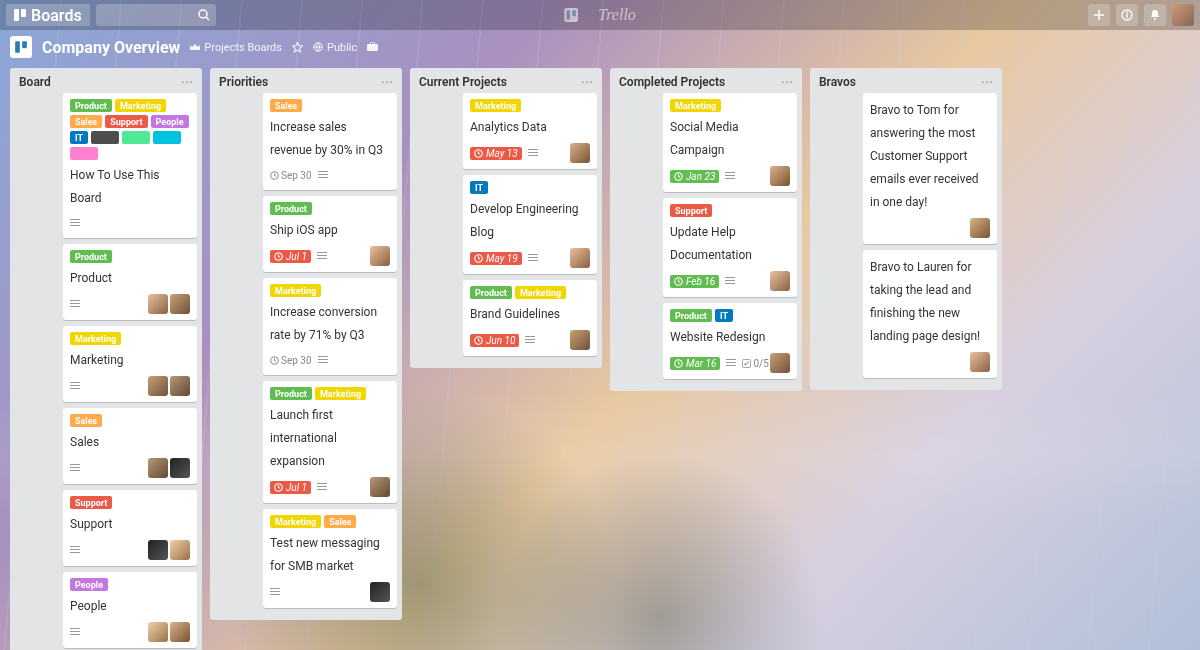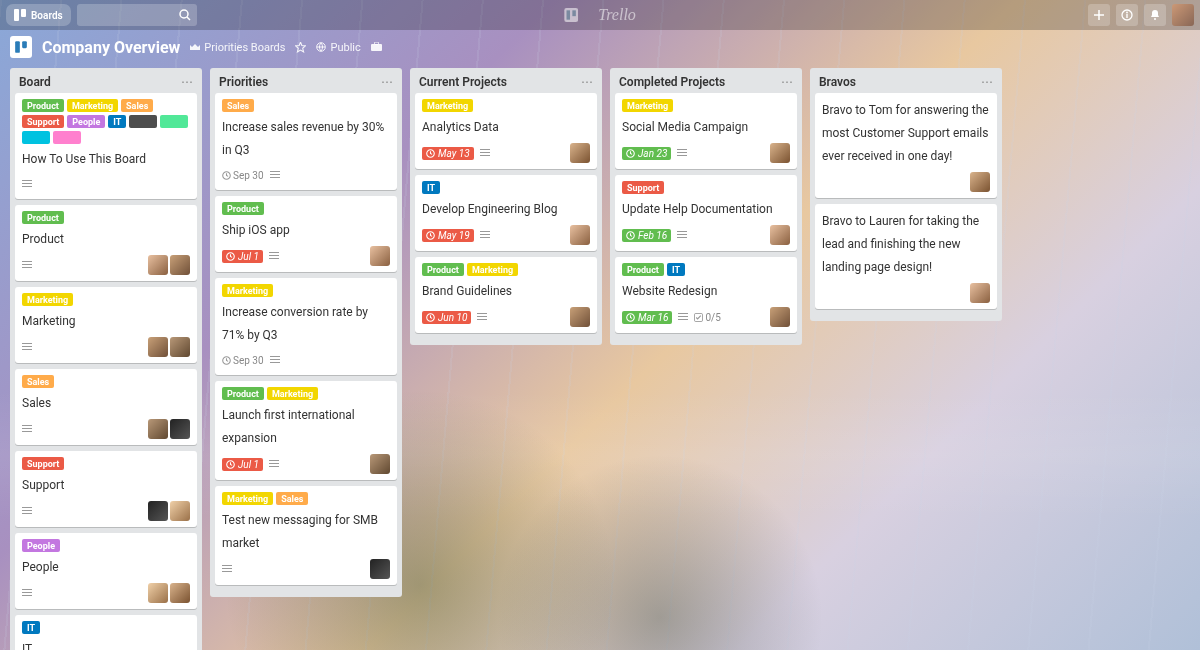--- a/index.html
+++ b/index.html
@@ -30,27 +30,27 @@
   display: flex;
   align-items: center;
   padding: 0 6px;
   gap: 6px;
   color: #fff;
   position: relative;
   z-index: 2;
 }
 .boards-btn {
   background: rgba(255,255,255,.22);
-  border-radius: 7px;
+  border-radius: 1px;
   height: 22px;
   padding: 0 8px;
   display: flex;
   align-items: center;
   gap: 5px;
-  font-size: 10px;
+  font-size: 16px;
   font-weight: 600;
   cursor: pointer;
 }
 .search {
   background: rgba(255,255,255,.22);
   border-radius: 3px;
   height: 22px;
   width: 120px;
   display: flex;
   align-items: center;
@@ -131,20 +131,21 @@
 .card {
   background: #fff;
   border-radius: 3px;
   box-shadow: 0 1px 0 rgba(0,0,0,.18);
   margin-bottom: 6px;
   padding: 6px 7px 6px;
   font-size: 12px;
   color: #333;
   cursor: pointer;
   position: relative;
+  margin-left: 48px;
 }
 .labels { display: flex; flex-wrap: wrap; gap: 3px; margin-bottom: 4px; }
 .label {
   font-size: 9px;
   font-weight: 700;
   color: #fff;
   padding: 1px 5px;
   border-radius: 2px;
   line-height: 12px;
   height: 13px;
@@ -234,21 +235,21 @@
     <svg width="14" height="14" viewBox="0 0 12 12">
         <rect x="1" y="1" width="4" height="10" fill="#2a7cb8" rx="1"></rect>
         <rect x="7" y="1" width="4" height="6" fill="#2a7cb8" rx="1"></rect>
       </svg>
   </div>
   <div class="board-title">Company Overview</div>
   <div class="bh-chip">
     <svg width="10" height="10" viewBox="0 0 10 10">
         <path d="M0 3l2 2 3-3 3 3 2-2v5H0Z" fill="rgba(255,255,255,.9)"></path>
       </svg>
-    <span>Priorities Boards</span>
+    <span>Projects Boards</span>
   </div>
   <div class="bh-chip">
     <svg width="11" height="11" viewBox="0 0 10 10">
         <path d="M5 0l1.2 3.2L9.5 3.5 7 5.7l.8 3.3L5 7.3 2.2 9l.8-3.3L.5 3.5l3.3-.3Z" fill="none" stroke="rgba(255,255,255,.9)" stroke-width="1"></path>
       </svg>
   </div>
   <div class="bh-chip">
     <svg width="10" height="10" viewBox="0 0 10 10">
         <circle cx="5" cy="5" r="4.3" fill="none" stroke="rgba(255,255,255,.9)"></circle>
         <path d="M1 5h8M5 1c2 2 2 6 0 8M5 1c-2 2-2 6 0 8" fill="none" stroke="rgba(255,255,255,.9)"></path>

